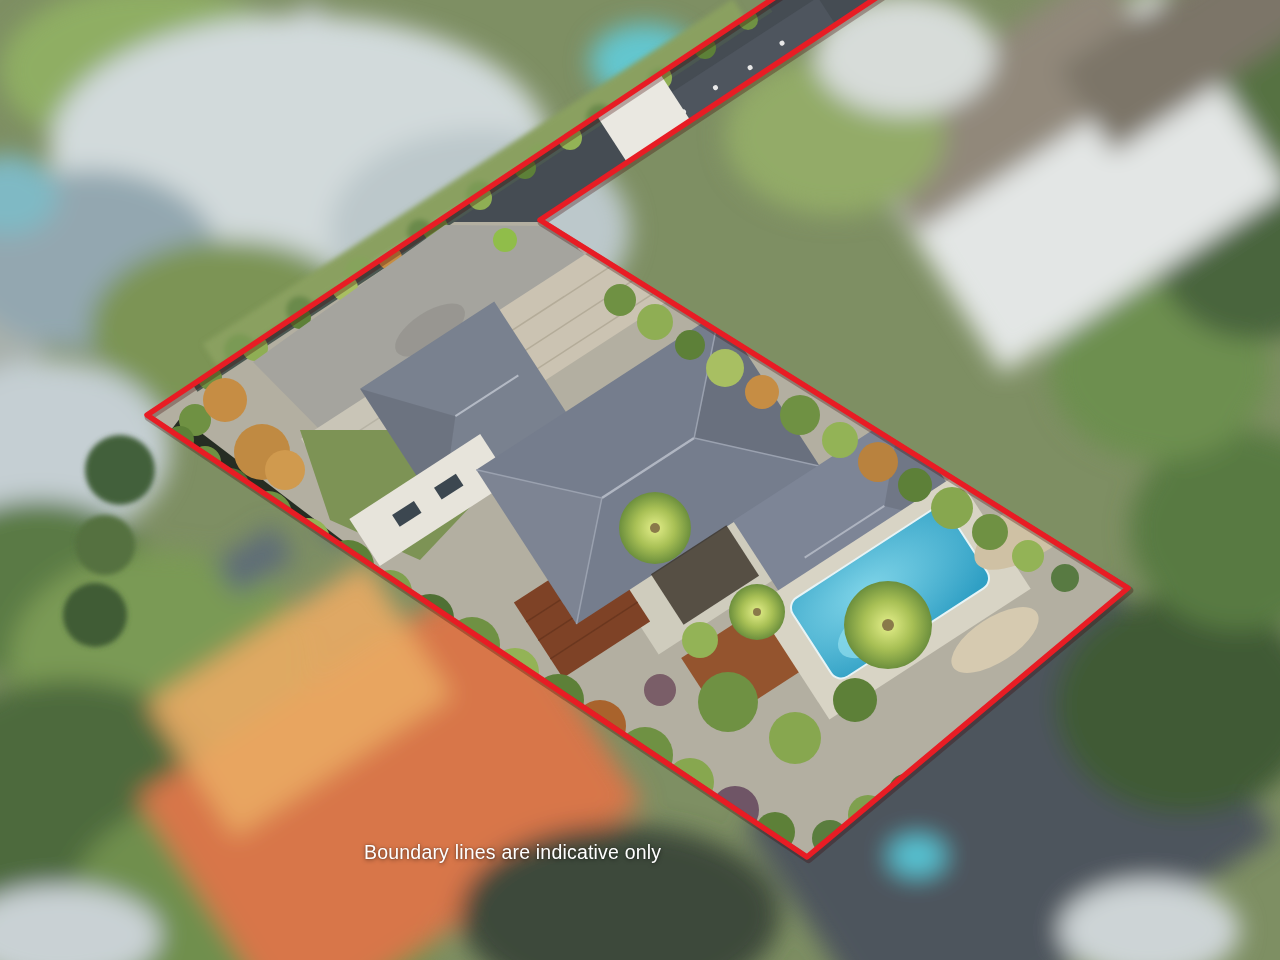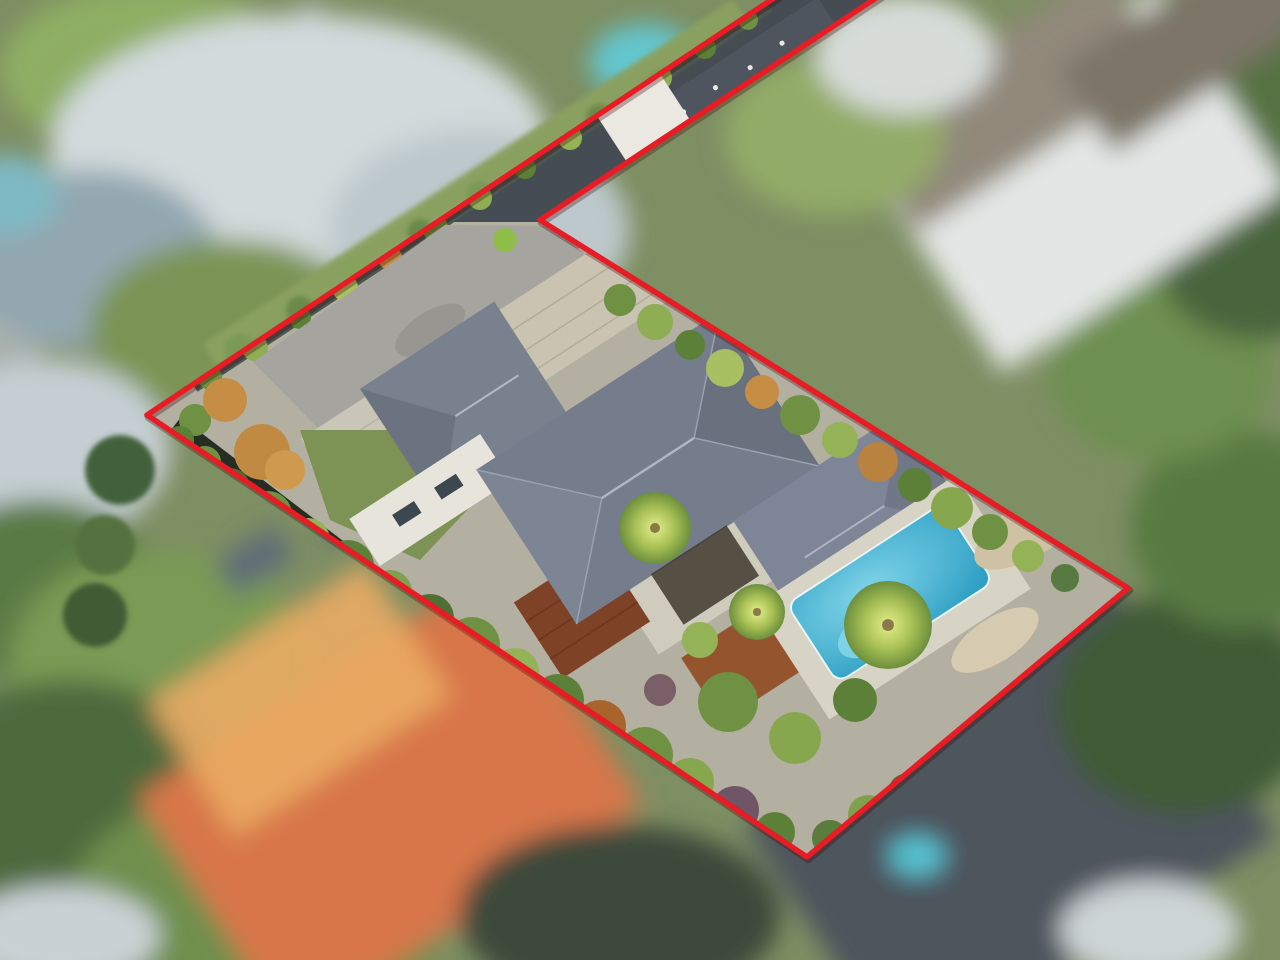--- a/index.html
+++ b/index.html
@@ -285,13 +285,14 @@
       <circle r="26" fill="url(#palmGrad)" opacity=".95"></circle>
     </g>
   </g>
 
   <g>
     <polyline points="783,-8 147,415 807,857 1128,588 540,220 885,-8" fill="none" stroke="rgba(60,0,0,.30)" stroke-width="7.5" stroke-linejoin="round" transform="translate(1.5,2.5)"></polyline>
     <polyline points="783,-8 147,415 807,857 1128,588 540,220 885,-8" fill="none" stroke="#e81c24" stroke-width="5.5" stroke-linejoin="round"></polyline>
   </g>
 </svg>
 
+<div class="caption">Boundary lines are indicative only</div>
 </div>
 
 </body></html>

